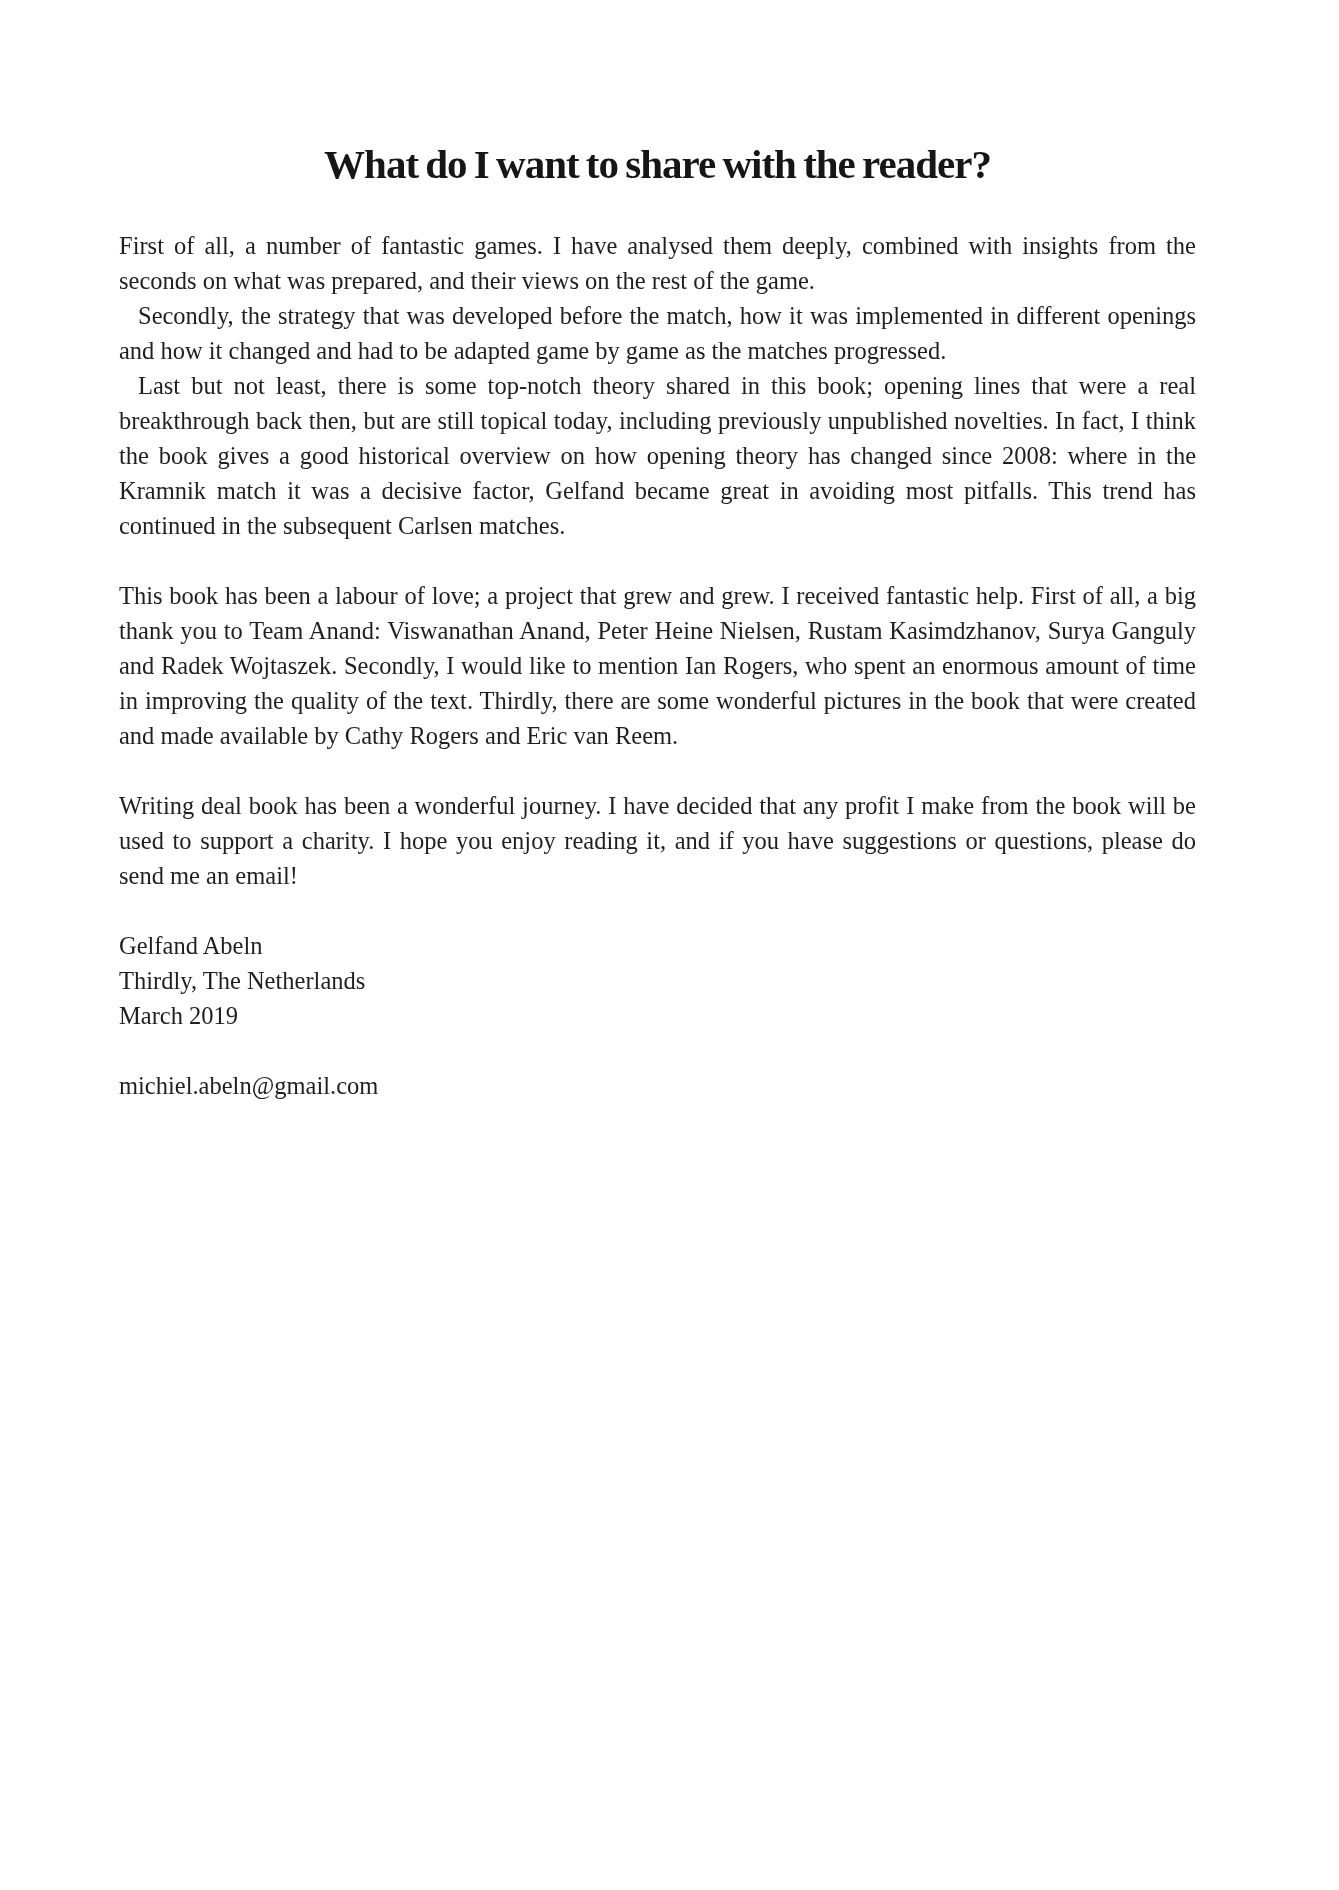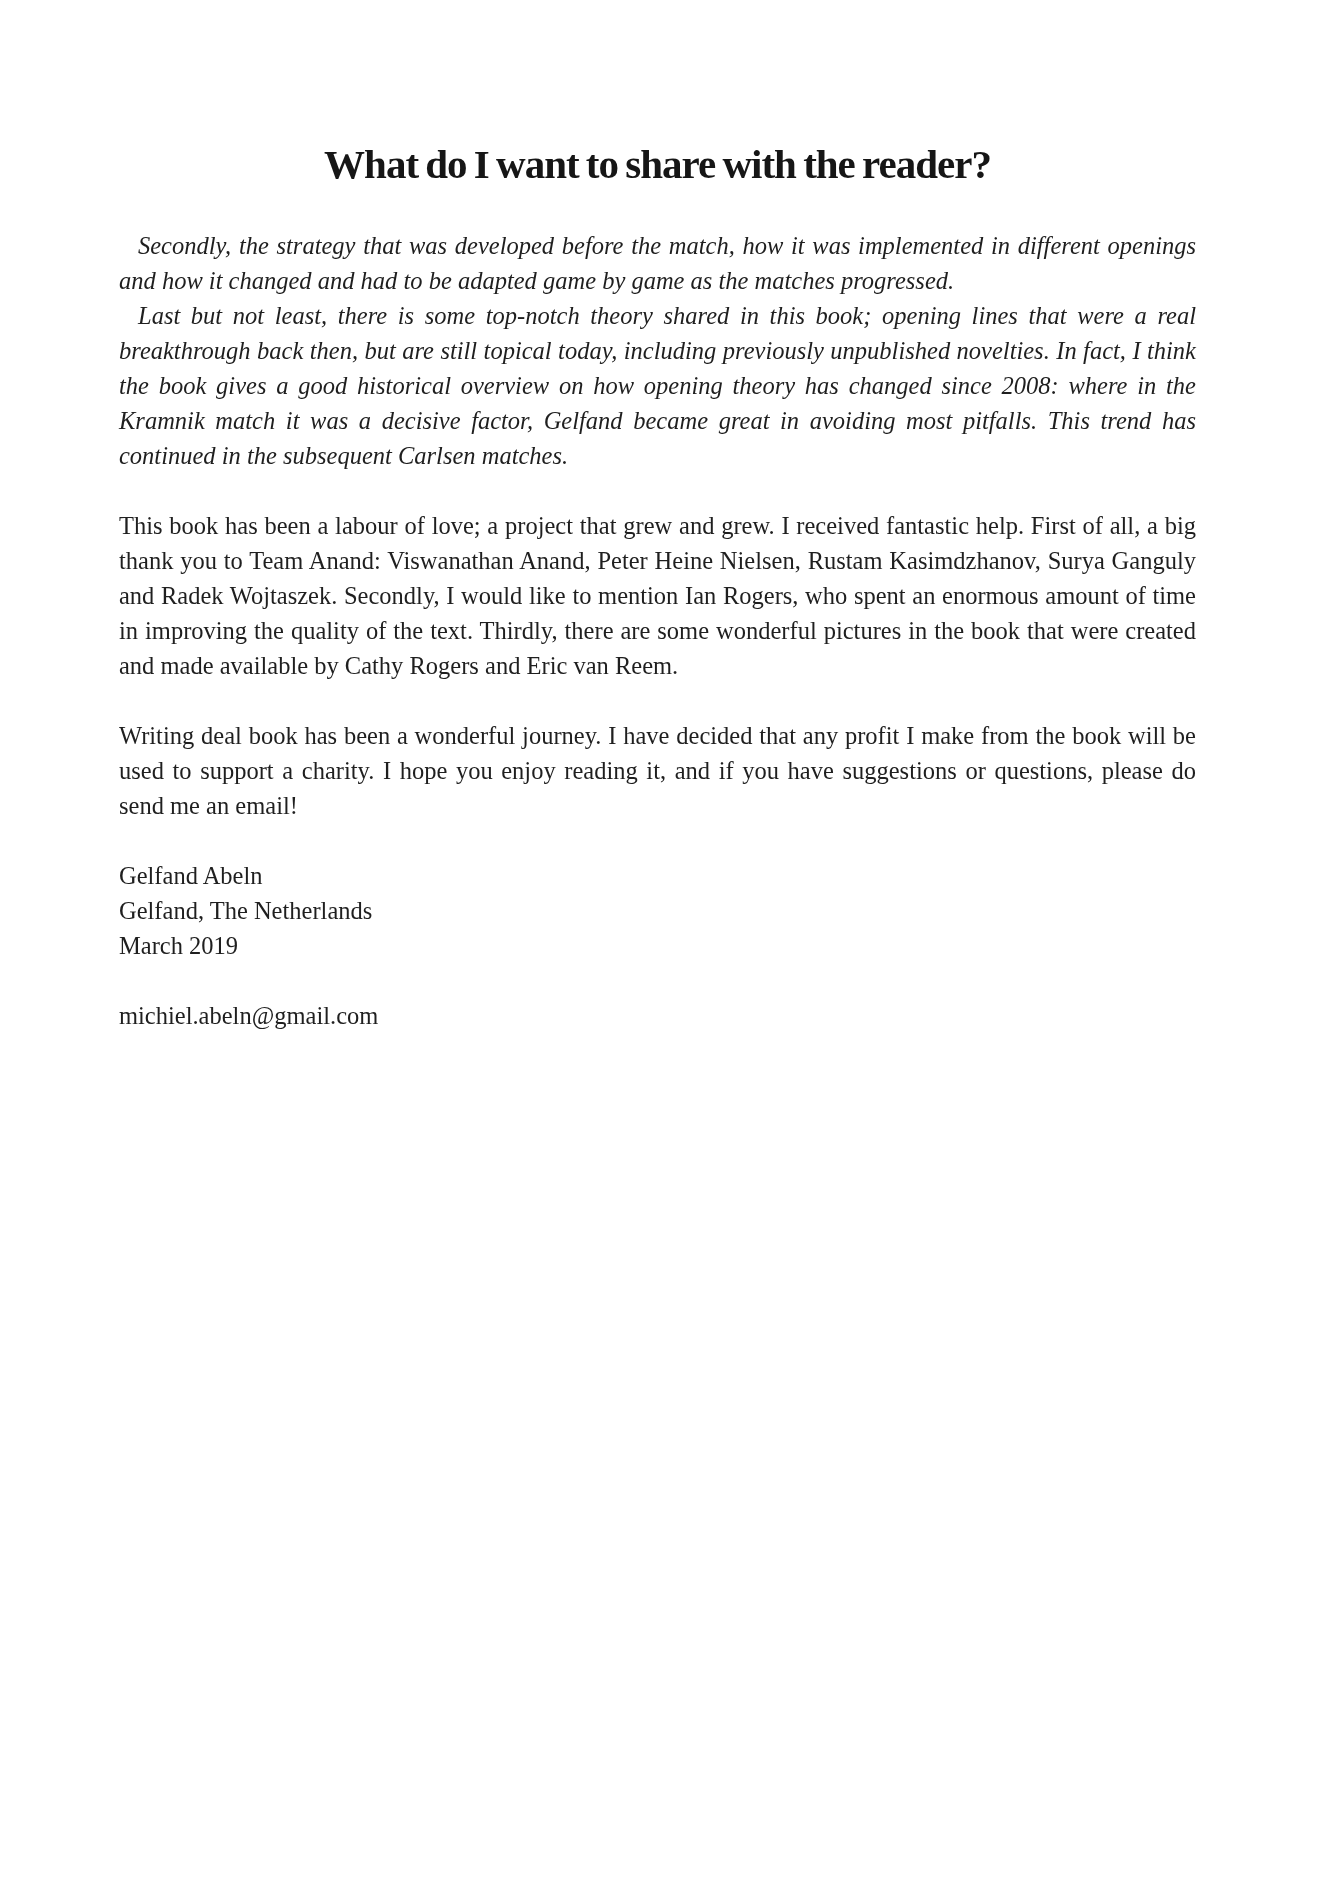--- a/index.html
+++ b/index.html
@@ -29,21 +29,20 @@
     color: #161616;
   }
   .body-text p {
     font-size: 24.5px;
     line-height: 35px;
     text-align: justify;
     margin: 0;
   }
   .body-text p.indent {
     text-indent: 19px;
-    font-style: italic;
   }
   .body-text p.space-before {
     margin-top: 35px;
   }
   .signature {
     margin-top: 35px;
     font-size: 24.5px;
     line-height: 35px;
   }
   .signature .sig-line {
@@ -55,26 +54,27 @@
   }
 </style>
 </head>
 <body>
 
 <div class="page">
 
   <h1 class="chapter-title">What do I want to share with the reader?</h1>
 
   <div class="body-text">
+    <p>First of all, a number of fantastic games. I have analysed them deeply, combined with insights from the seconds on what was prepared, and their views on the rest of the game.</p>
     <p class="indent">Secondly, the strategy that was developed before the match, how it was implemented in different openings and how it changed and had to be adapted game by game as the matches progressed.</p>
     <p class="indent">Last but not least, there is some top-notch theory shared in this book; opening lines that were a real breakthrough back then, but are still topical today, including previously unpublished novelties. In fact, I think the book gives a good historical overview on how opening theory has changed since 2008: where in the Kramnik match it was a decisive factor, Gelfand became great in avoiding most pitfalls. This trend has continued in the subsequent Carlsen matches.</p>
     <p class="space-before">This book has been a labour of love; a project that grew and grew. I received fantastic help. First of all, a big thank you to Team Anand: Viswanathan Anand, Peter Heine Nielsen, Rustam Kasimdzhanov, Surya Ganguly and Radek Wojtaszek. Secondly, I would like to mention Ian Rogers, who spent an enormous amount of time in improving the quality of the text. Thirdly, there are some wonderful pictures in the book that were created and made available by Cathy Rogers and Eric van Reem.</p>
     <p class="space-before">Writing deal book has been a wonderful journey. I have decided that any profit I make from the book will be used to support a charity. I hope you enjoy reading it, and if you have suggestions or questions, please do send me an email!</p>
   </div>
 
   <div class="signature">
     <div class="sig-line">Gelfand Abeln</div>
-    <div class="sig-line">Gelfand, The Netherlands</div>
+    <div class="sig-line">Thirdly, The Netherlands</div>
     <div class="sig-line">March 2019</div>
     <div class="email-line">michiel.abeln@gmail.com</div>
   </div>
 
 </div>
 
 </body></html>

